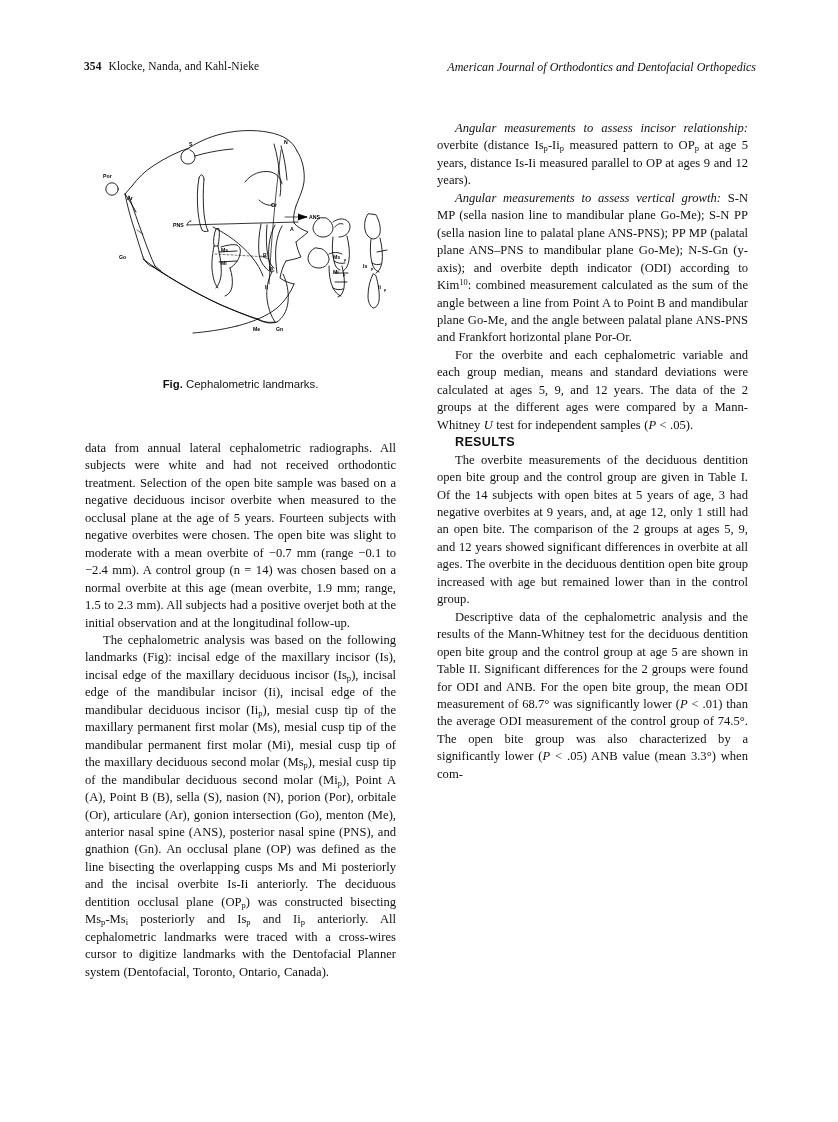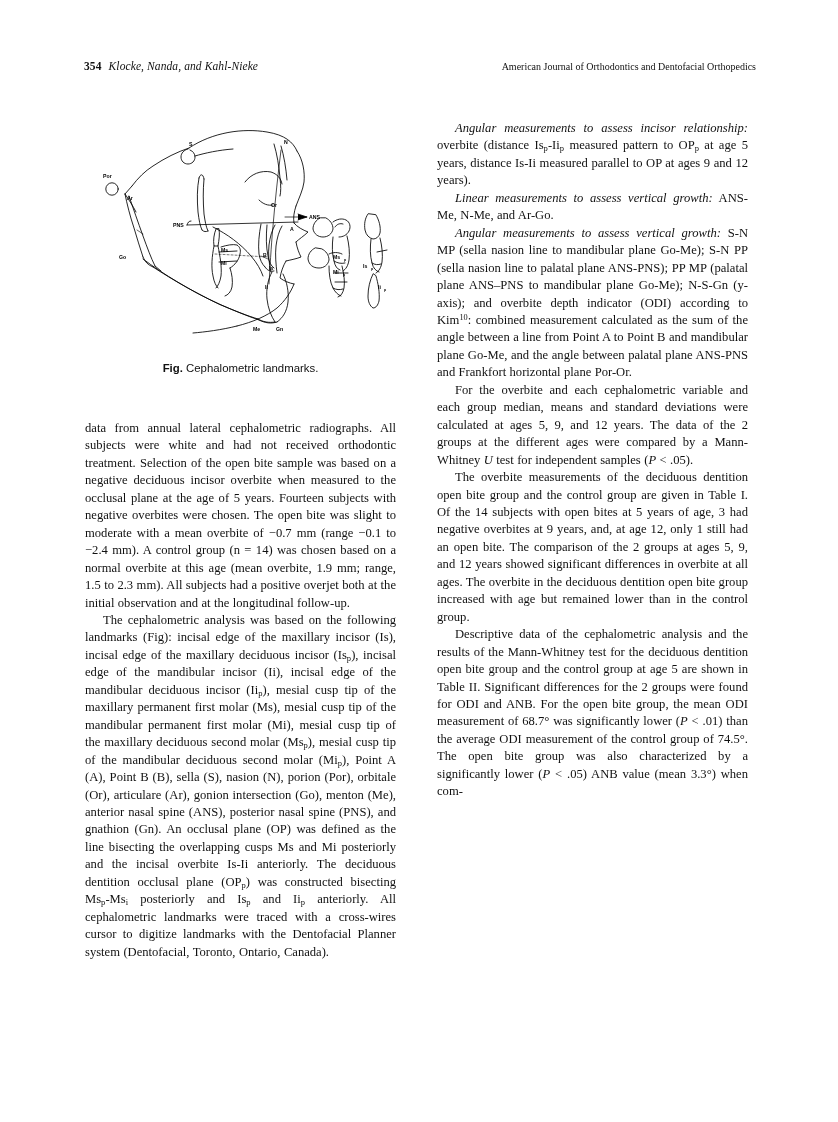--- a/index.html
+++ b/index.html
@@ -41,28 +41,28 @@
     white-space: nowrap;
   }
   .runhead-folio {
     font-weight: bold;
     font-style: normal;
     font-family: "Liberation Serif", serif;
     margin-right: 7px;
     margin-top: 29px;
   }
   .runhead-authors {
-    font-style: italic;
     text-align: right;
   }
   .runhead-right {
     position: absolute;
     right: 0;
     top: 0;
-    font-size: 10px;
+    font-style: italic;
+    font-size: 12px;
     line-height: 14px;
     white-space: nowrap;
   }
 
   
   .col {
     position: absolute;
     top: 120px;
     width: 311px;
   }
@@ -102,21 +102,21 @@
     left: 85px;
     top: 126px;
     width: 311px;
   }
   .figure-art {
     width: 311px;
     height: 228px;
     display: block;
   }
   .figure-caption {
-    margin-top: 8px;
+    margin-top: 24px;
     text-align: center;
     font-family: "Liberation Sans", sans-serif;
     font-size: 11.4px;
     color: #111;
   }
   .figure-caption .fig-label { font-weight: bold; }
 
   svg text {
     font-family: "Liberation Sans", sans-serif;
     font-size: 5.2px;
@@ -266,41 +266,41 @@
         <text x="293" y="163">Ii</text>
         <text x="299" y="165" style="font-size:3.6px">p</text>
       </g>
     </svg>
     <div class="figure-caption">
       <span class="fig-label">Fig.</span>
       <span>Cephalometric landmarks.</span>
     </div>
   </div>
 
-  <div class="col col-left" style="top:420px;">
+  <div class="col col-left" style="top:440px;">
 
     <p class="noindent"><span>data from annual lateral cephalometric radiographs. All subjects were white and had not received orthodontic treatment. Selection of the open bite sample was based on a negative deciduous incisor overbite when measured to the occlusal plane at the age of 5 years. Fourteen subjects with negative overbites were chosen. The open bite was slight to moderate with a mean overbite of −0.7 mm (range −0.1 to −2.4 mm). A control group (n = 14) was chosen based on a normal overbite at this age (mean overbite, 1.9 mm; range, 1.5 to 2.3 mm). All subjects had a positive overjet both at the initial observation and at the longitudinal follow-up.</span></p>
 
     <p><span>The cephalometric analysis was based on the following landmarks (Fig): incisal edge of the maxillary incisor (Is), incisal edge of the maxillary deciduous incisor (Is</span><sub>p</sub><span>), incisal edge of the mandibular incisor (Ii), incisal edge of the mandibular deciduous incisor (Ii</span><sub>p</sub><span>), mesial cusp tip of the maxillary permanent first molar (Ms), mesial cusp tip of the mandibular permanent first molar (Mi), mesial cusp tip of the maxillary deciduous second molar (Ms</span><sub>p</sub><span>), mesial cusp tip of the mandibular deciduous second molar (Mi</span><sub>p</sub><span>), Point A (A), Point B (B), sella (S), nasion (N), porion (Por), orbitale (Or), articulare (Ar), gonion intersection (Go), menton (Me), anterior nasal spine (ANS), posterior nasal spine (PNS), and gnathion (Gn). An occlusal plane (OP) was defined as the line bisecting the overlapping cusps Ms and Mi posteriorly and the incisal overbite Is-Ii anteriorly. The deciduous dentition occlusal plane (OP</span><sub>p</sub><span>) was constructed bisecting Ms</span><sub>p</sub><span>-Ms</span><sub>i</sub><span> posteriorly and Is</span><sub>p</sub><span> and Ii</span><sub>p</sub><span> anteriorly. All cephalometric landmarks were traced with a cross-wires cursor to digitize landmarks with the Dentofacial Planner system (Dentofacial, Toronto, Ontario, Canada).</span></p>
 
   </div>
 
   <div class="col col-right">
 
     <p><span class="run-in">Angular measurements to assess incisor relationship:</span><span> overbite (distance Is</span><sub>p</sub><span>-Ii</span><sub>p</sub><span> measured pattern to OP</span><sub>p</sub><span> at age 5 years, distance Is-Ii measured parallel to OP at ages 9 and 12 years).</span></p>
 
-    <p><span class="run-in">Linear measurements to assess vertical growth:</span><span> ANS-Me, N-Me, and Ar-Go.</span></p>
 
 
     <p><span class="run-in">Angular measurements to assess vertical growth:</span><span> S-N MP (sella nasion line to mandibular plane Go-Me); S-N PP (sella nasion line to palatal plane ANS-PNS); PP MP (palatal plane ANS–PNS to mandibular plane Go-Me); N-S-Gn (y-axis); and overbite depth indicator (ODI) according to Kim</span><sup>10</sup><span>: combined measurement calculated as the sum of the angle between a line from Point A to Point B and mandibular plane Go-Me, and the angle between palatal plane ANS-PNS and Frankfort horizontal plane Por-Or.</span></p>
 
 
 
     <p><span>For the overbite and each cephalometric variable and each group median, means and standard deviations were calculated at ages 5, 9, and 12 years. The data of the 2 groups at the different ages were compared by a Mann-Whitney </span><i>U</i><span> test for independent samples (</span><i>P</i><span> &lt; .05).</span></p>
 
+    <p class="section-head">RESULTS</p>
 
     <p><span>The overbite measurements of the deciduous dentition open bite group and the control group are given in Table I. Of the 14 subjects with open bites at 5 years of age, 3 had negative overbites at 9 years, and, at age 12, only 1 still had an open bite. The comparison of the 2 groups at ages 5, 9, and 12 years showed significant differences in overbite at all ages. The overbite in the deciduous dentition open bite group increased with age but remained lower than in the control group.</span></p>
 
     <p><span>Descriptive data of the cephalometric analysis and the results of the Mann-Whitney test for the deciduous dentition open bite group and the control group at age 5 are shown in Table II. Significant differences for the 2 groups were found for ODI and ANB. For the open bite group, the mean ODI measurement of 68.7° was significantly lower (</span><i>P</i><span> &lt; .01) than the average ODI measurement of the control group of 74.5°. The open bite group was also characterized by a significantly lower (</span><i>P</i><span> &lt; .05) ANB value (mean 3.3°) when com-</span></p>
 
   </div>
 
 </div>
 
 </body></html>

